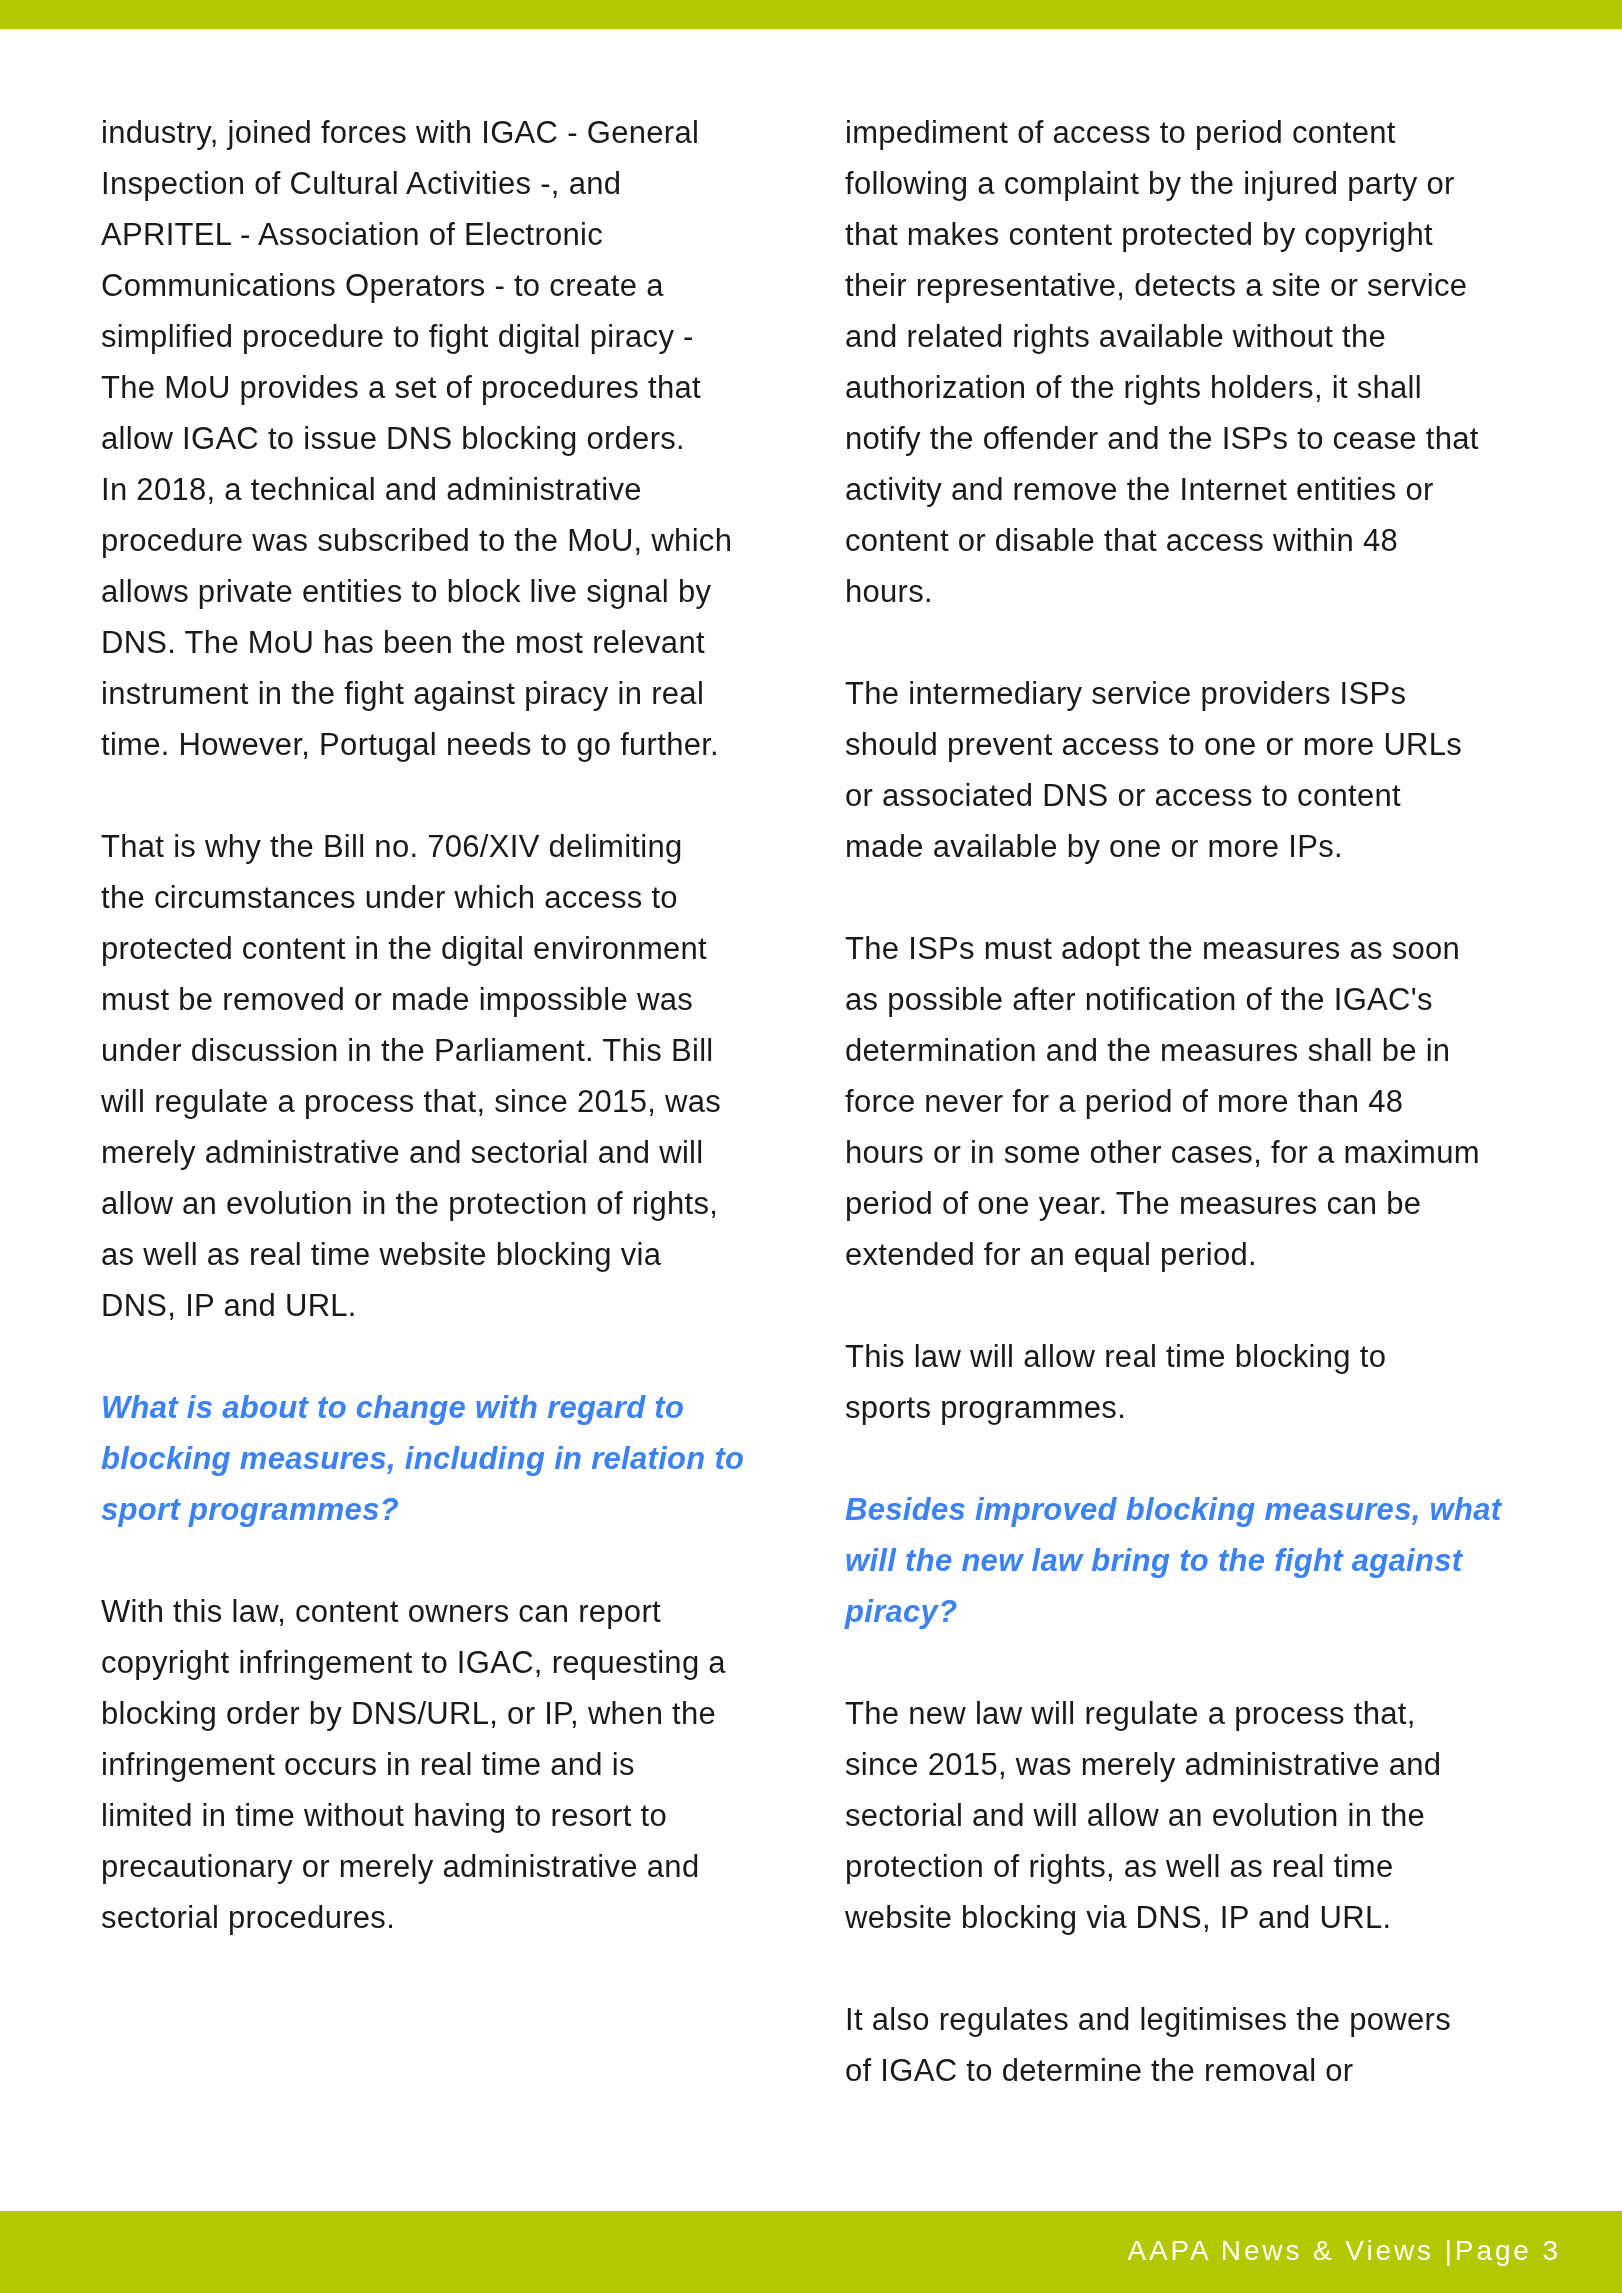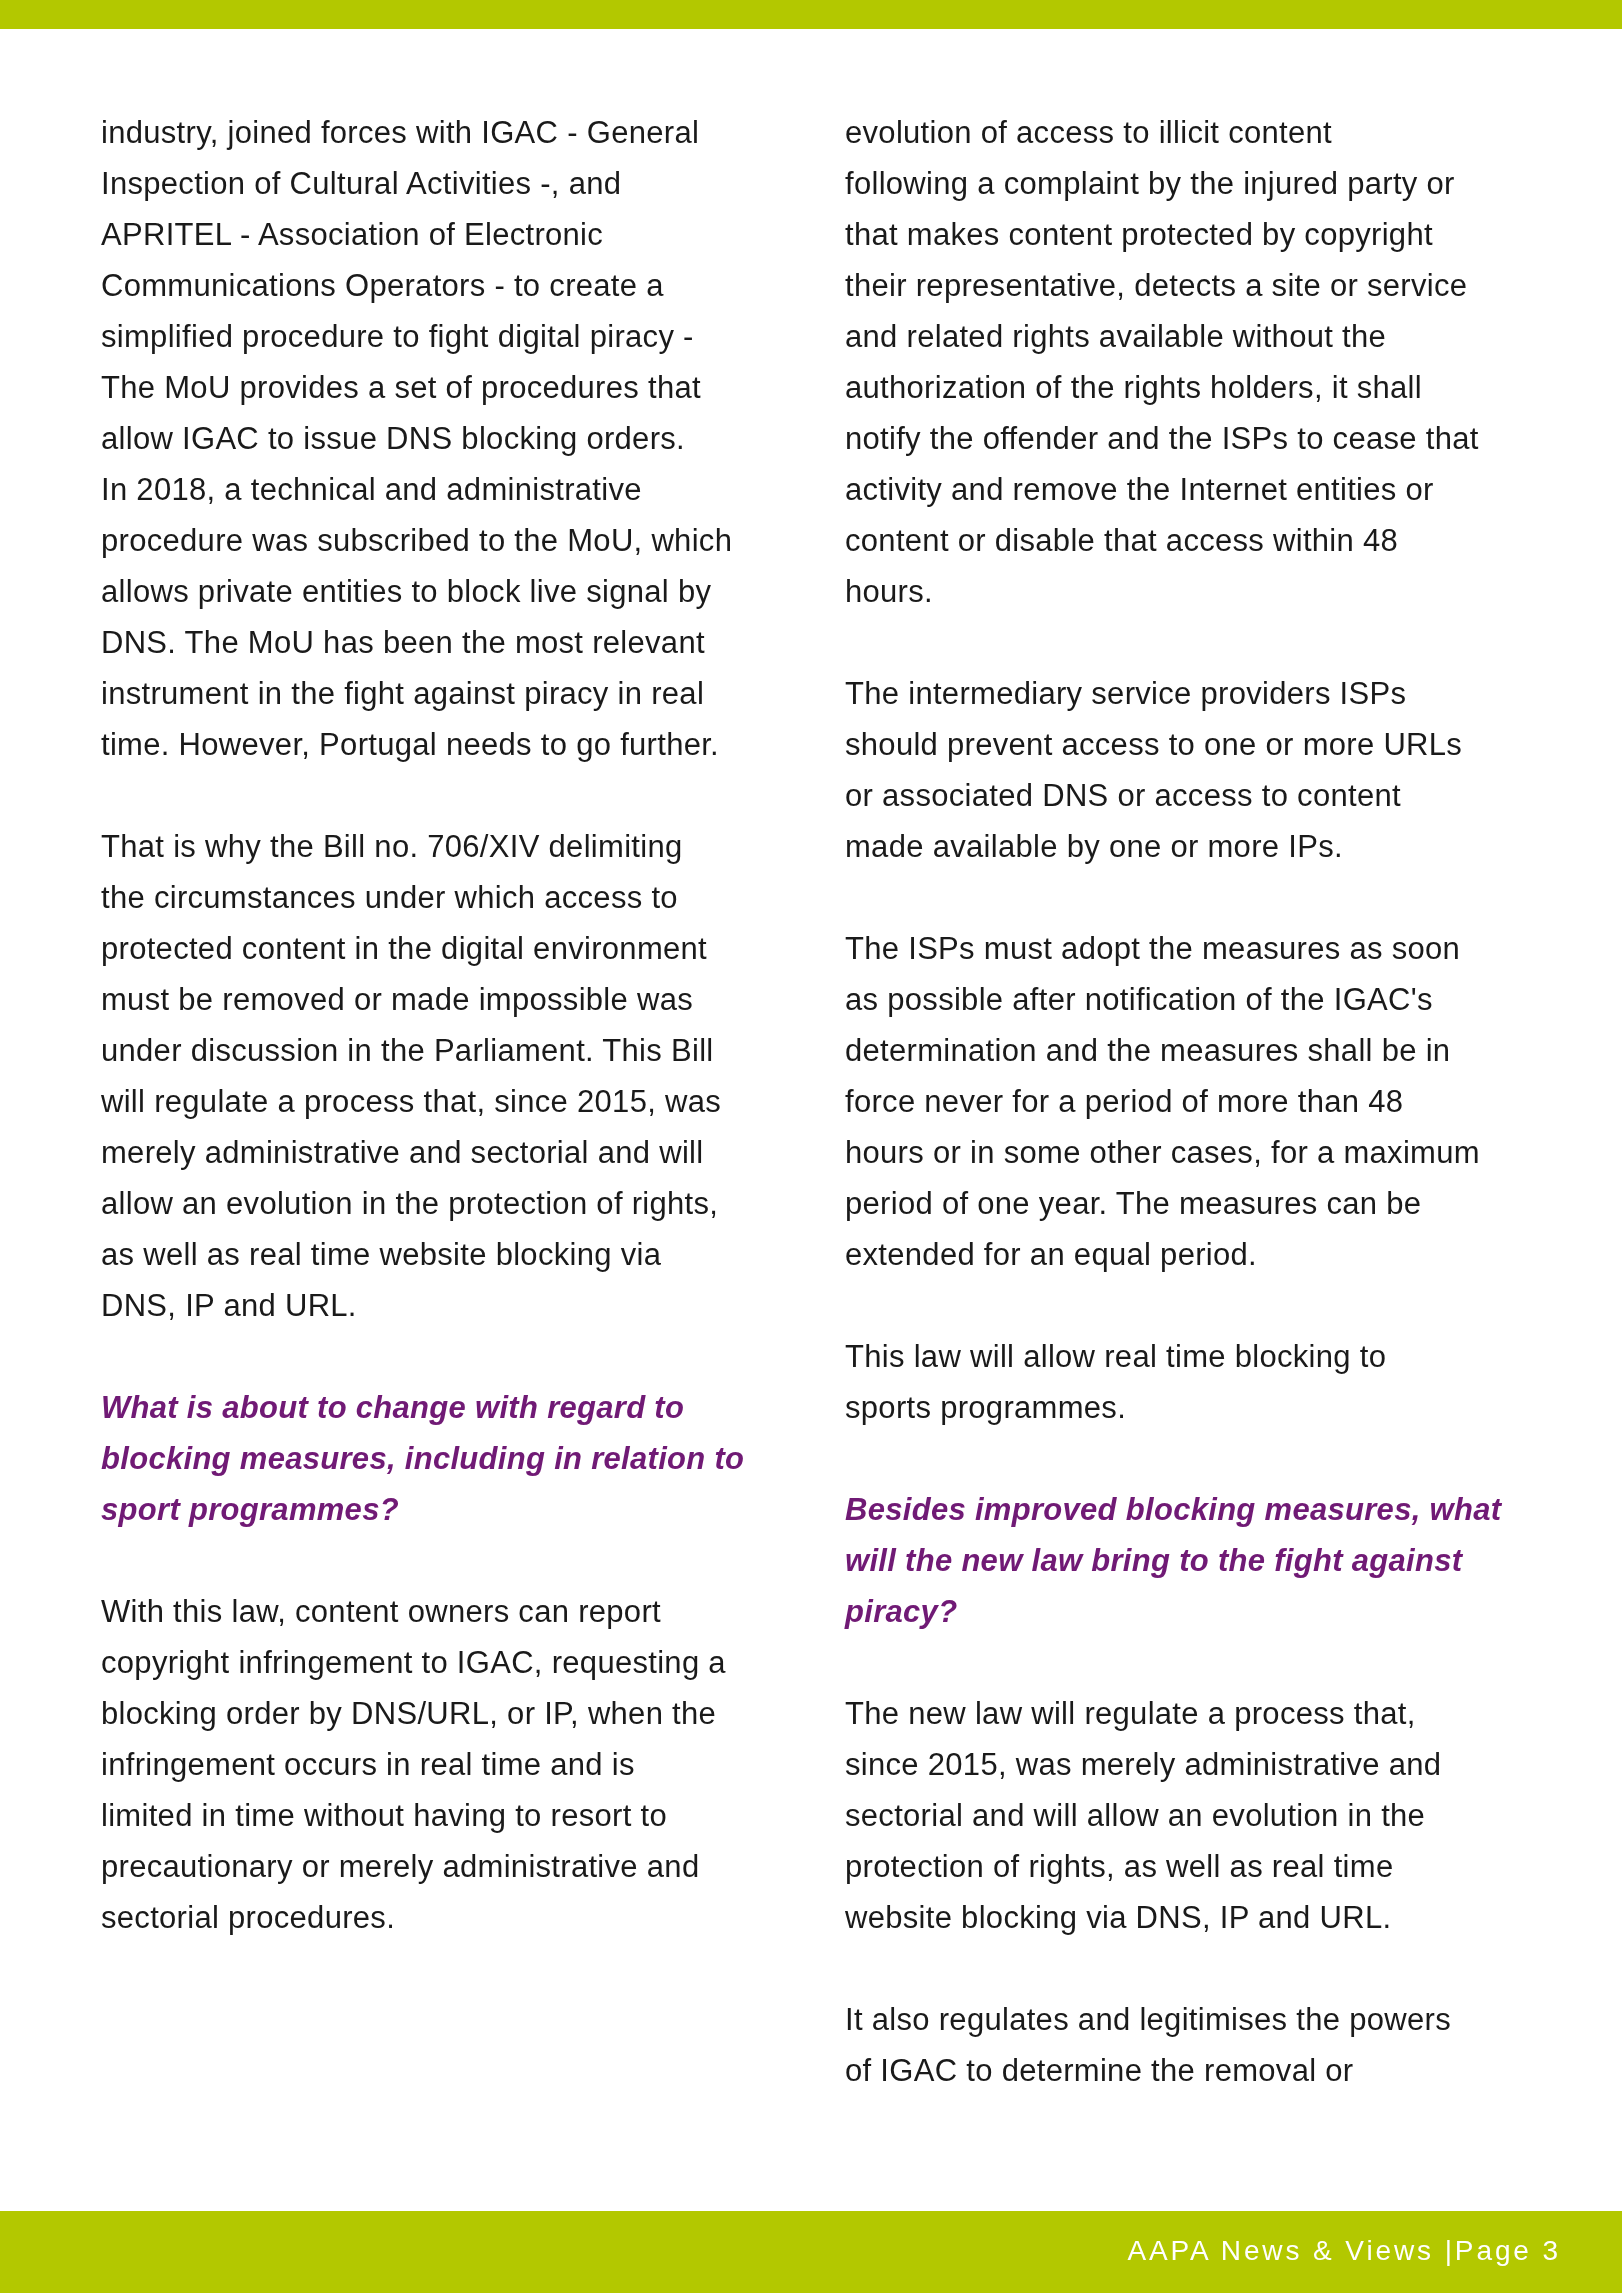--- a/index.html
+++ b/index.html
@@ -16,21 +16,21 @@
     font-family: "Liberation Sans", "DejaVu Sans", sans-serif;
   }
   .col { position: absolute; top: 90px; width: 706px; margin-top: 17px; }
   .col-left { left: 101px; }
   .col-right { left: 845px; }
   .line {
     display: block; height: 51px; line-height: 51px;
     font-size: 31px; color: #1a1a1a; white-space: nowrap;
     letter-spacing: 0.3px;
   }
-  .heading .line { color: #701a75; font-weight: bold; font-style: italic; }
+  .heading .line { color: #3b82f6; font-weight: bold; font-style: italic; }
   .gap { display: block; height: 51px; }
 </style>
 </head>
 <body>
 
 <div class="top-bar"></div>
 
 <div class="col col-left">
     <div class="para">
       <span class="line">industry, joined forces with IGAC - General</span>
@@ -73,21 +73,21 @@
       <span class="line">blocking order by DNS/URL, or IP, when the</span>
       <span class="line">infringement occurs in real time and is</span>
       <span class="line">limited in time without having to resort to</span>
       <span class="line">precautionary or merely administrative and</span>
       <span class="line">sectorial procedures.</span>
     </div>
     <span class="gap"></span>
   </div>
 <div class="col col-right">
     <div class="para">
-      <span class="line">evolution of access to illicit content</span>
+      <span class="line">impediment of access to period content</span>
       <span class="line">following a complaint by the injured party or</span>
       <span class="line">that makes content protected by copyright</span>
       <span class="line">their representative, detects a site or service</span>
       <span class="line">and related rights available without the</span>
       <span class="line">authorization of the rights holders, it shall</span>
       <span class="line">notify the offender and the ISPs to cease that</span>
       <span class="line">activity and remove the Internet entities or</span>
       <span class="line">content or disable that access within 48</span>
       <span class="line">hours.</span>
     </div>

